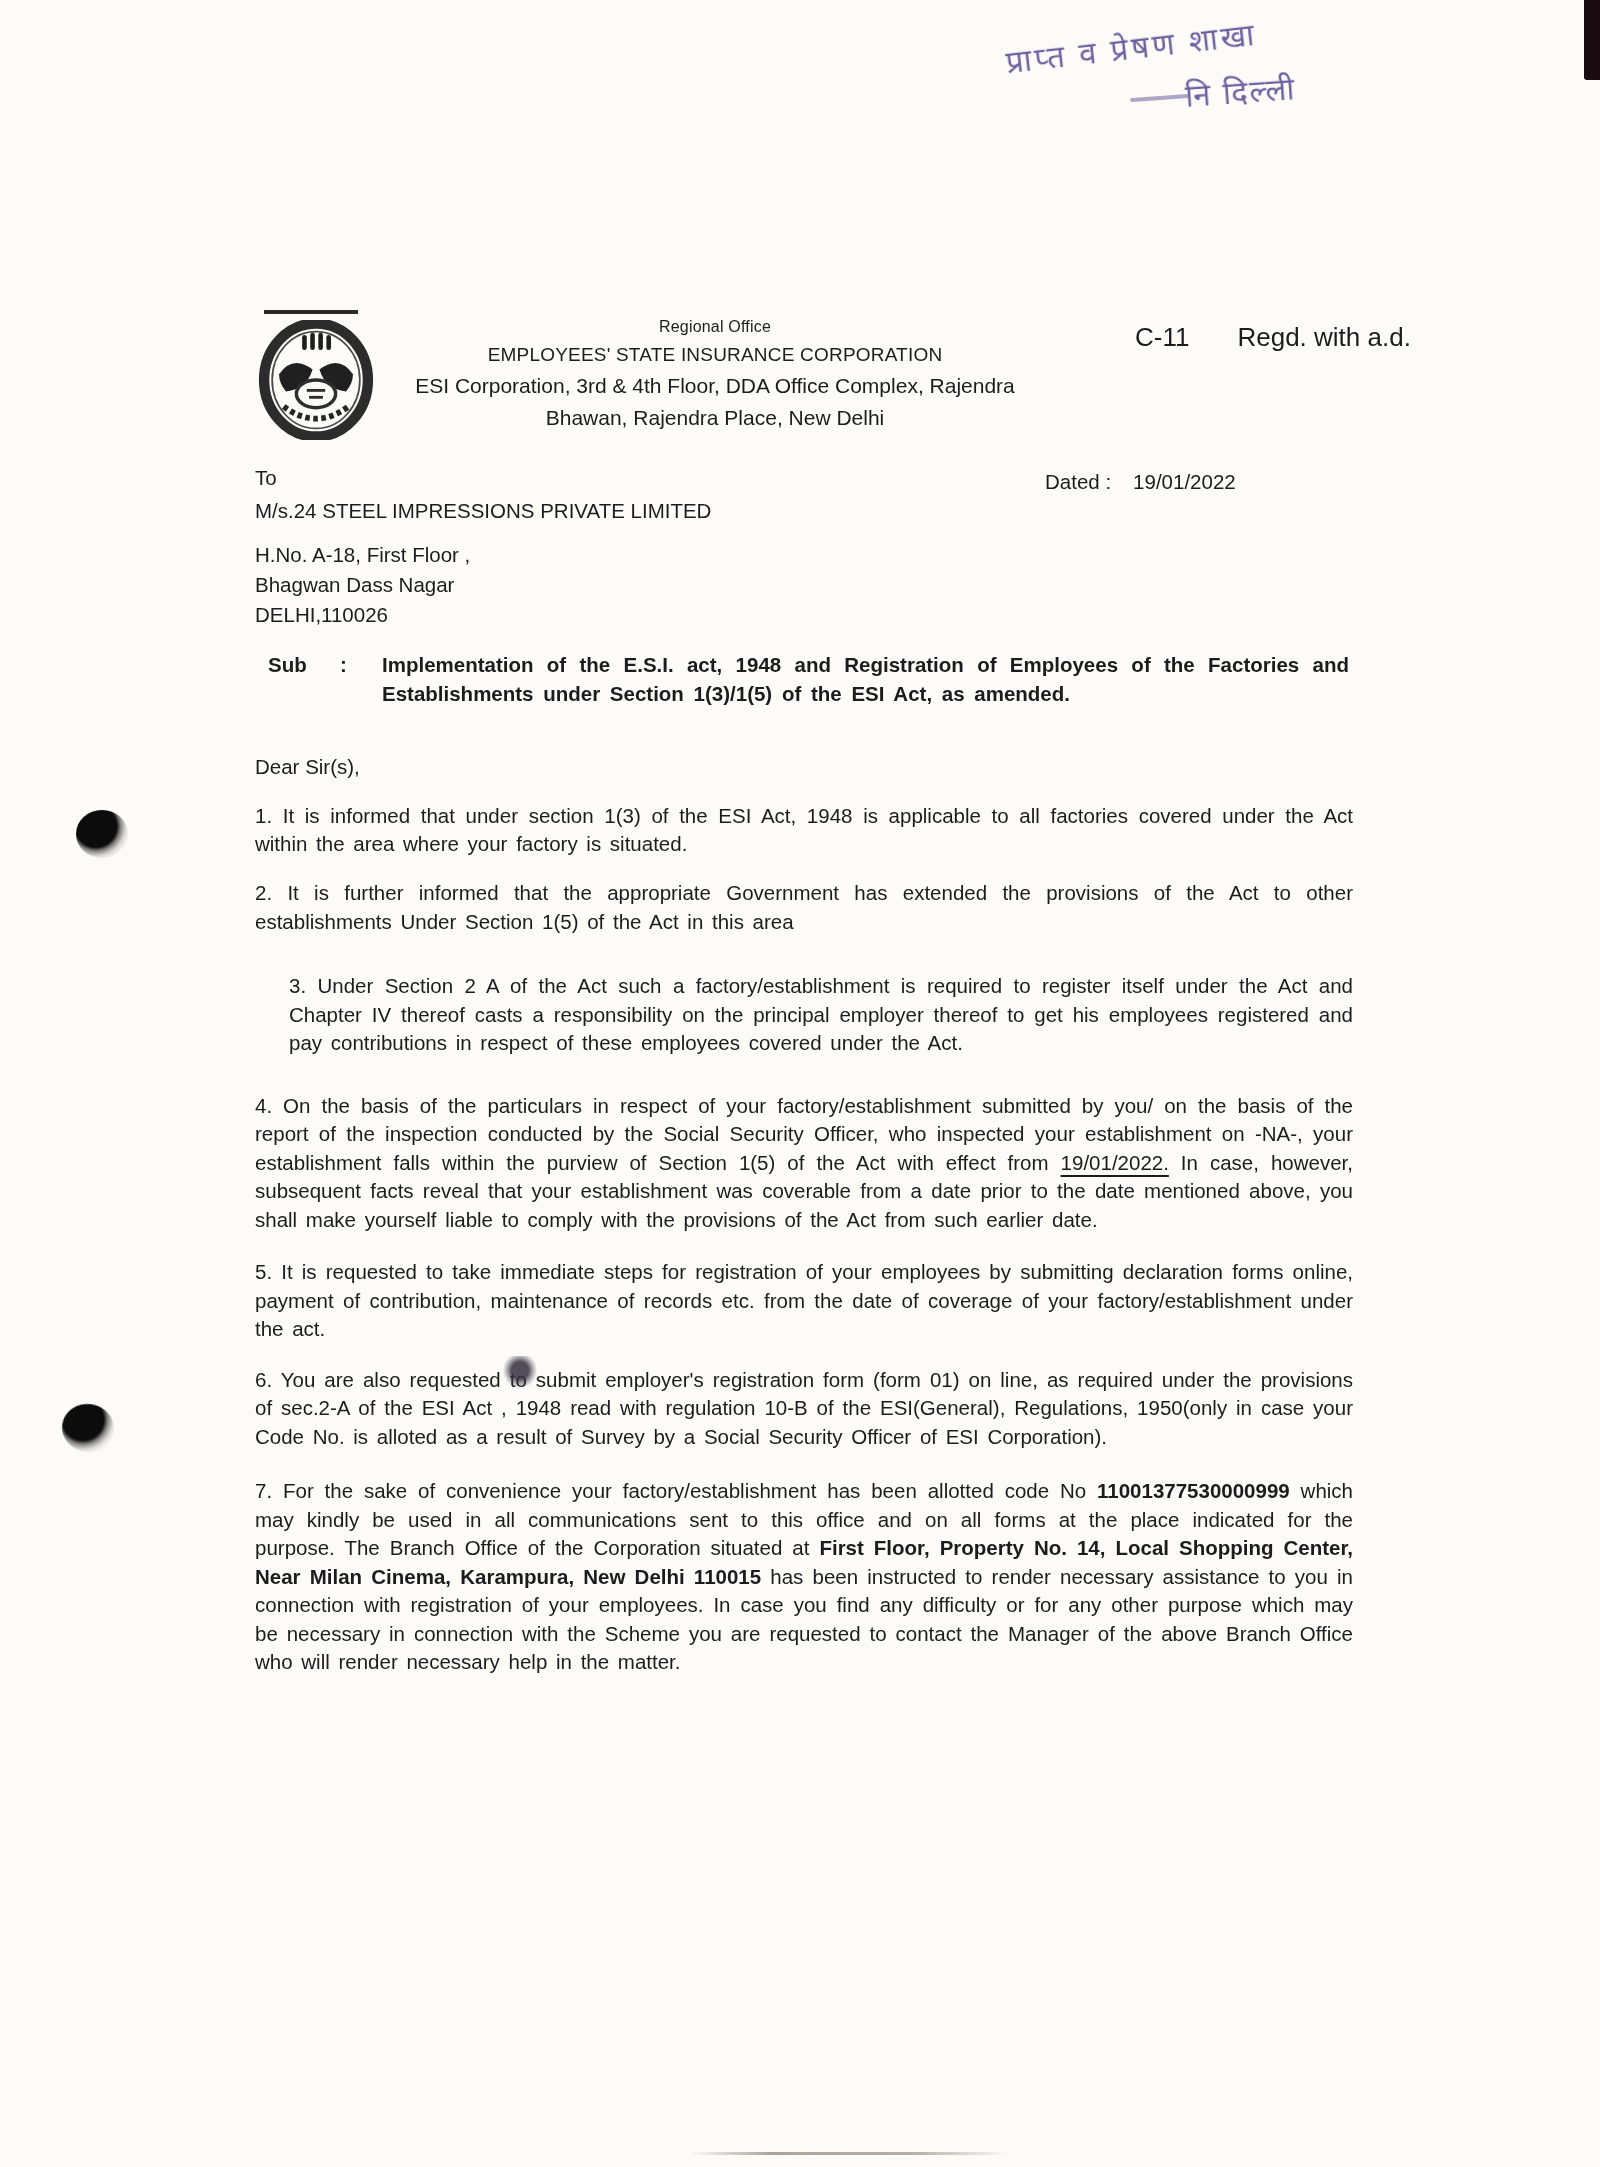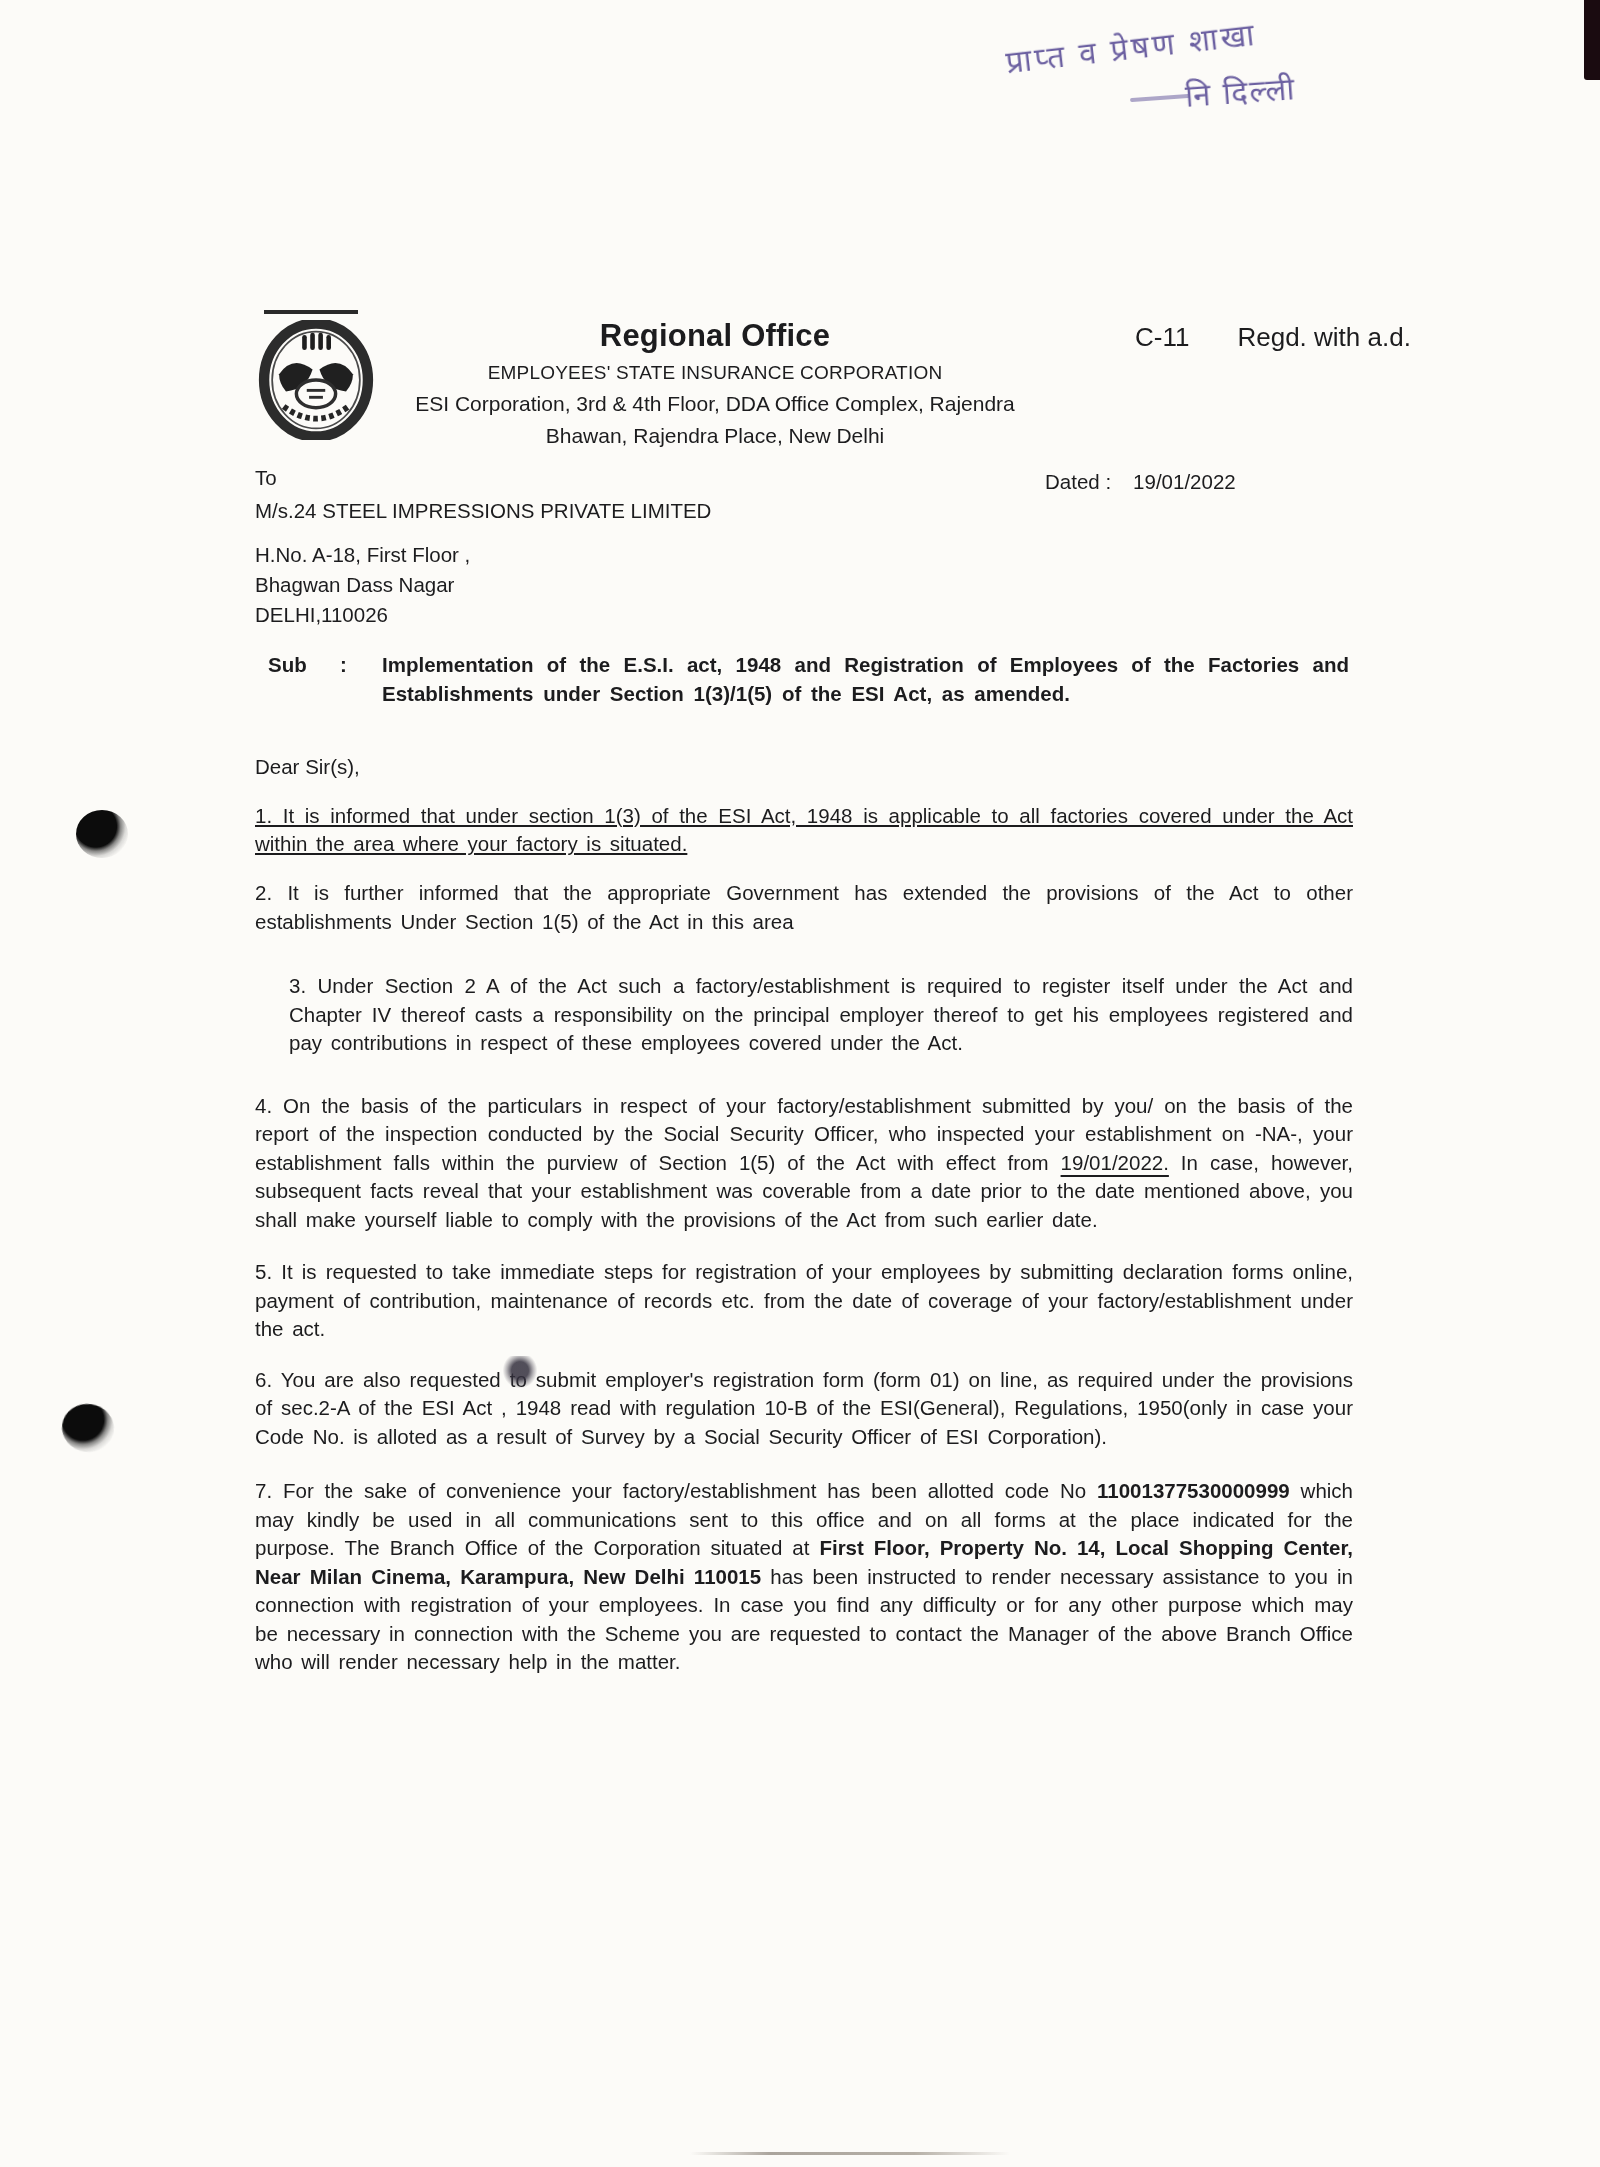--- a/index.html
+++ b/index.html
@@ -40,42 +40,42 @@
   }
   .stamp-smudge{
     position:absolute;left:140px;top:88px;width:60px;height:4px;
     background:rgba(77,63,142,.55);transform:rotate(-4deg);border-radius:2px;
   }
   
   .logo-wrap{position:absolute;left:258px;top:306px;width:118px;height:134px;}
   .logo-overline{position:absolute;left:6px;top:4px;width:94px;height:4px;background:#2a2a2a;}
   .logo-wrap svg{position:absolute;left:0;top:14px;}
   .hdr-center{position:absolute;left:380px;top:318px;width:670px;text-align:center;}
-  .hdr-title{font-size:31px;font-weight:bold;letter-spacing:.2px;}
+  .hdr-title{font-size:16px;font-weight:normal;letter-spacing:.2px;}
   .hdr-org{font-size:19px;margin-top:8px;letter-spacing:.2px;}
   .hdr-addr1{font-size:21px;margin-top:8px;}
   .hdr-addr2{font-size:21px;margin-top:8px;}
   .hdr-right{position:absolute;left:1135px;top:322px;display:flex;gap:48px;font-size:26px;}
   
   .content{position:absolute;left:255px;top:462px;width:1098px;font-size:20.5px;line-height:28.5px;}
   .recipient{position:relative;}
   .date-row{position:absolute;left:790px;top:6px;display:flex;gap:22px;white-space:nowrap;}
   .to-label{line-height:32px;}
   .rcpt-name{line-height:33px;}
   .rcpt-a1{margin-top:13px;line-height:30px;}
   .rcpt-a2{line-height:30px;}
   .rcpt-a3{line-height:30px;}
   .subject{
     margin-top:20px;display:grid;grid-template-columns:72px 42px 1fr;
     font-weight:bold;line-height:29px;padding-left:13px;
   }
   .subject-text{text-align:justify;word-spacing:4px;padding-right:4px;}
   .salutation{margin-top:44px;line-height:29px;}
   .para{text-align:justify;word-spacing:3px;}
-  .p1{text-decoration:underline;}
+  .p1{}
   .p2{margin-top:14px;}
   .p3{margin-top:36px;margin-left:34px;}
   .p4{margin-top:34px;}
   .p5{margin-top:24px;}
   .p6{margin-top:22px;}
   .p7{margin-top:26px;}
   .u-date{text-decoration:underline;text-decoration-thickness:2px;text-underline-offset:5px;}
   .bold{font-weight:bold;}
   .blot{position:relative;}
   .blot::after{

